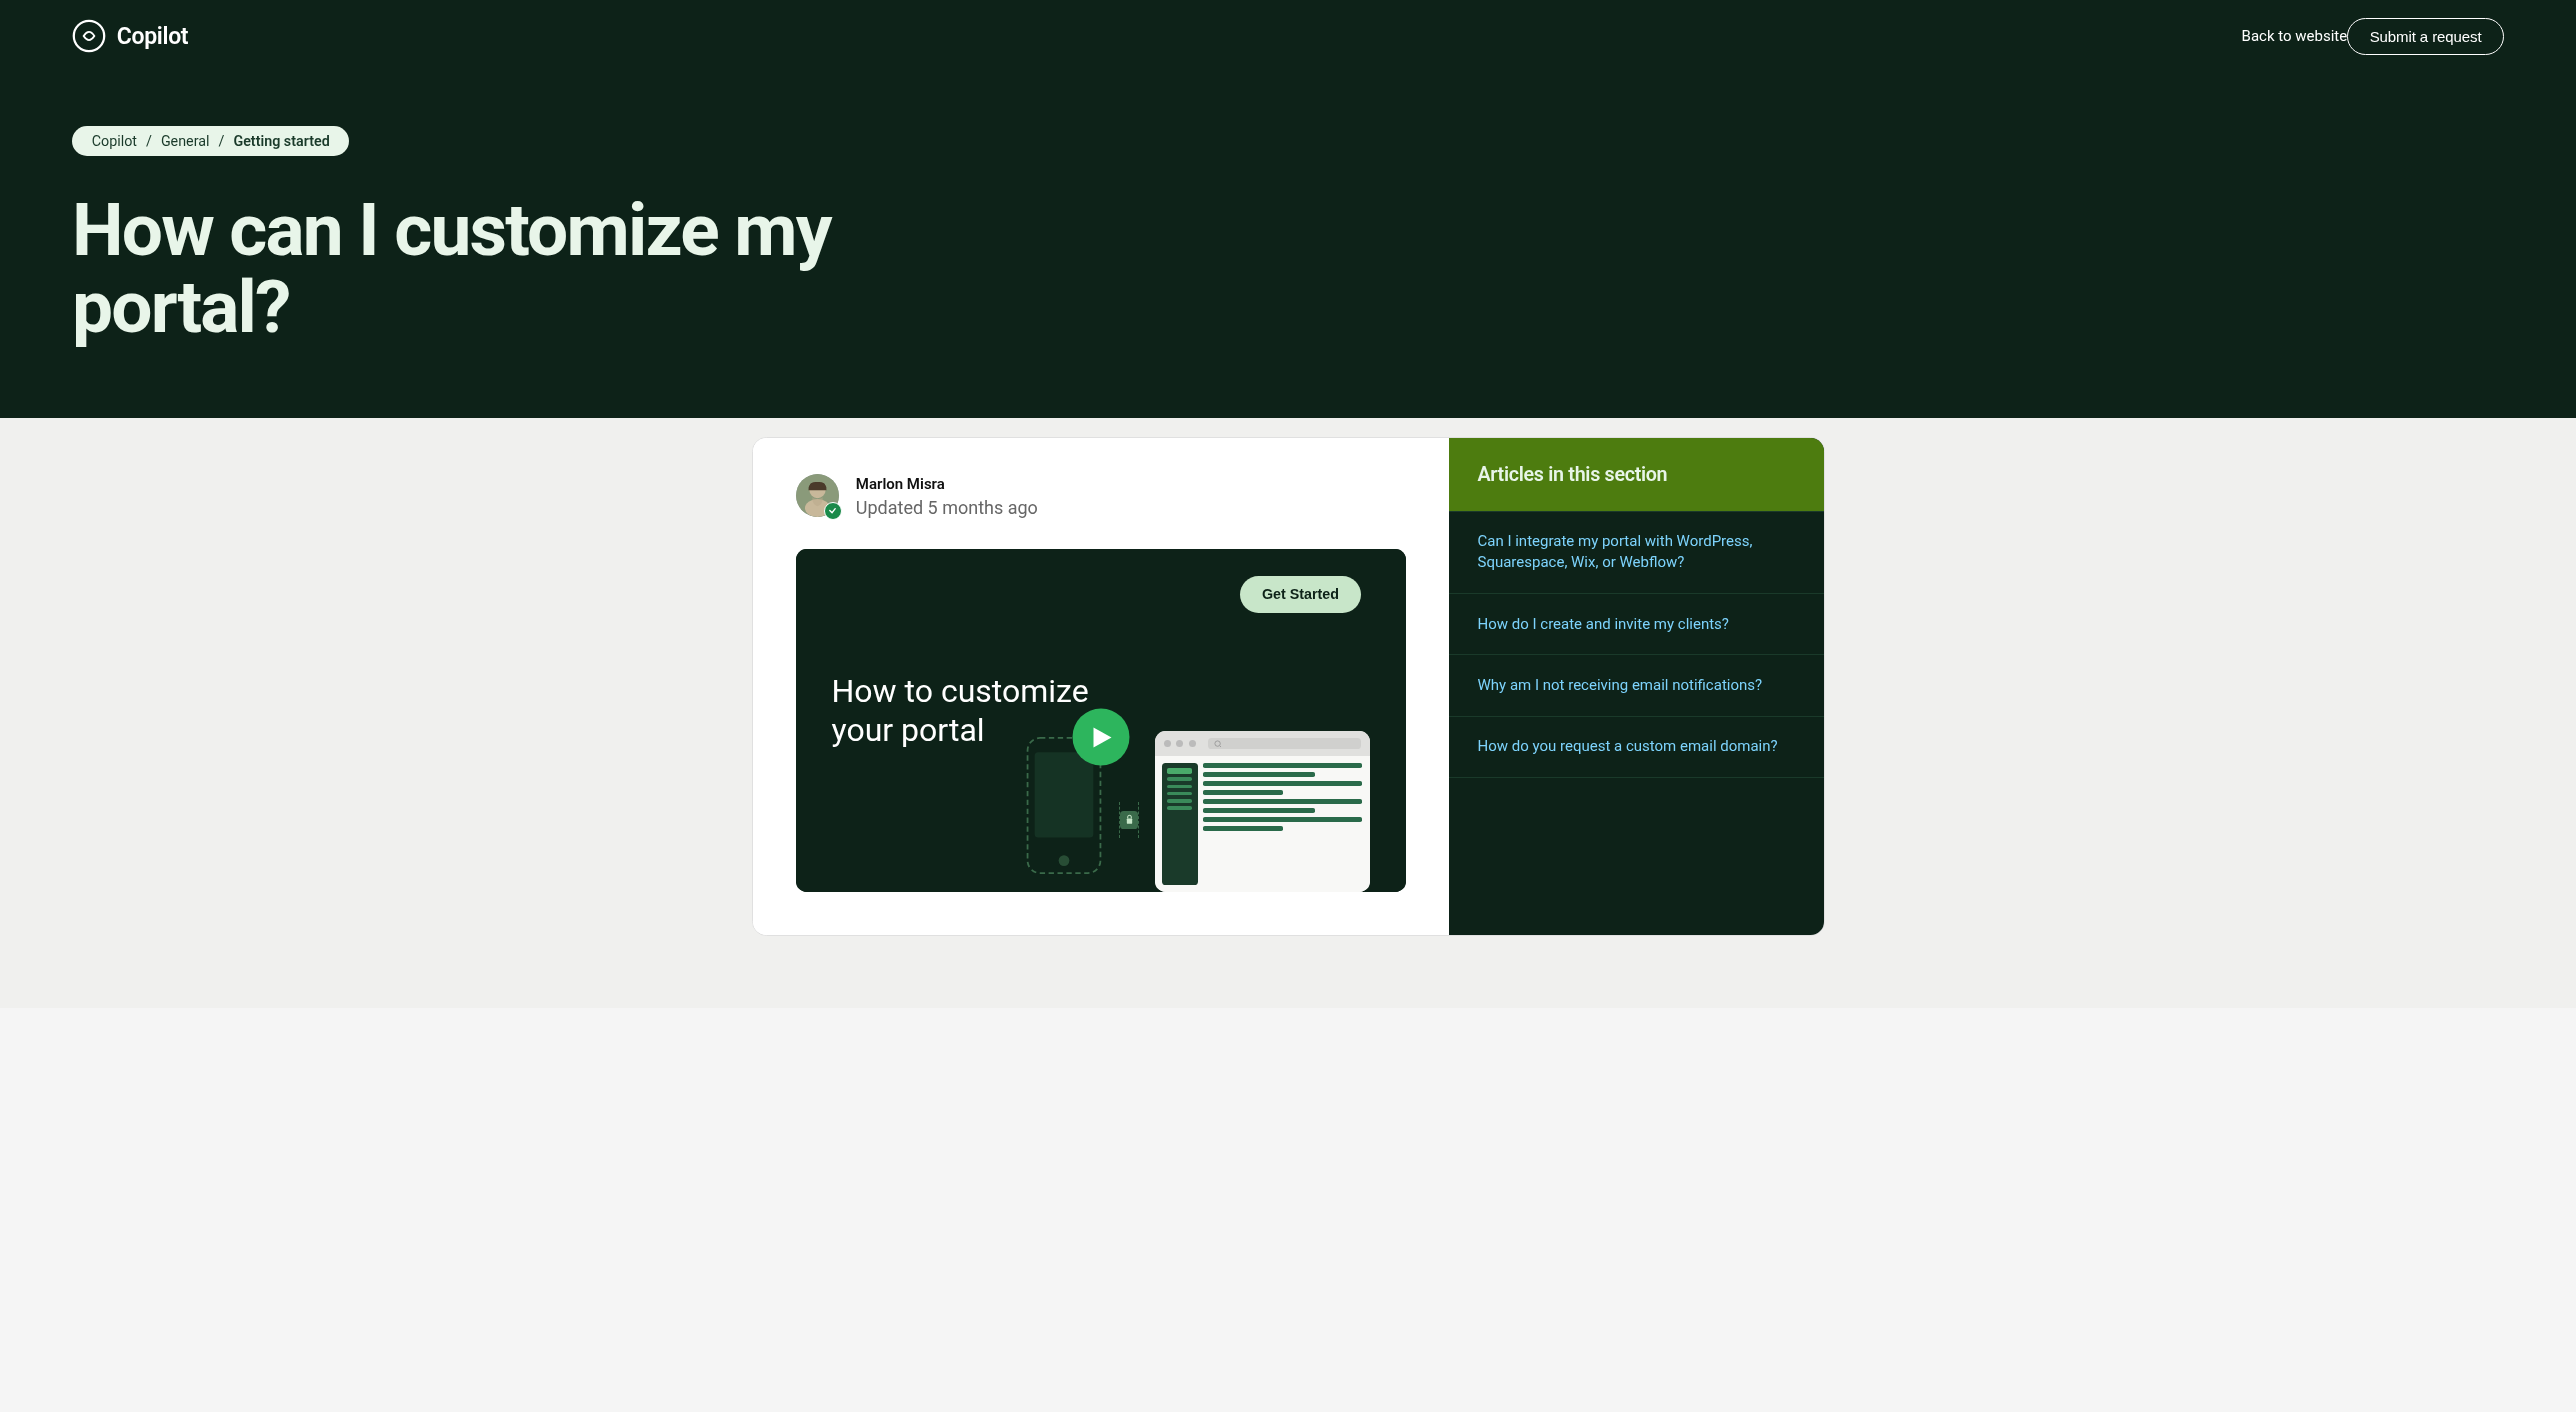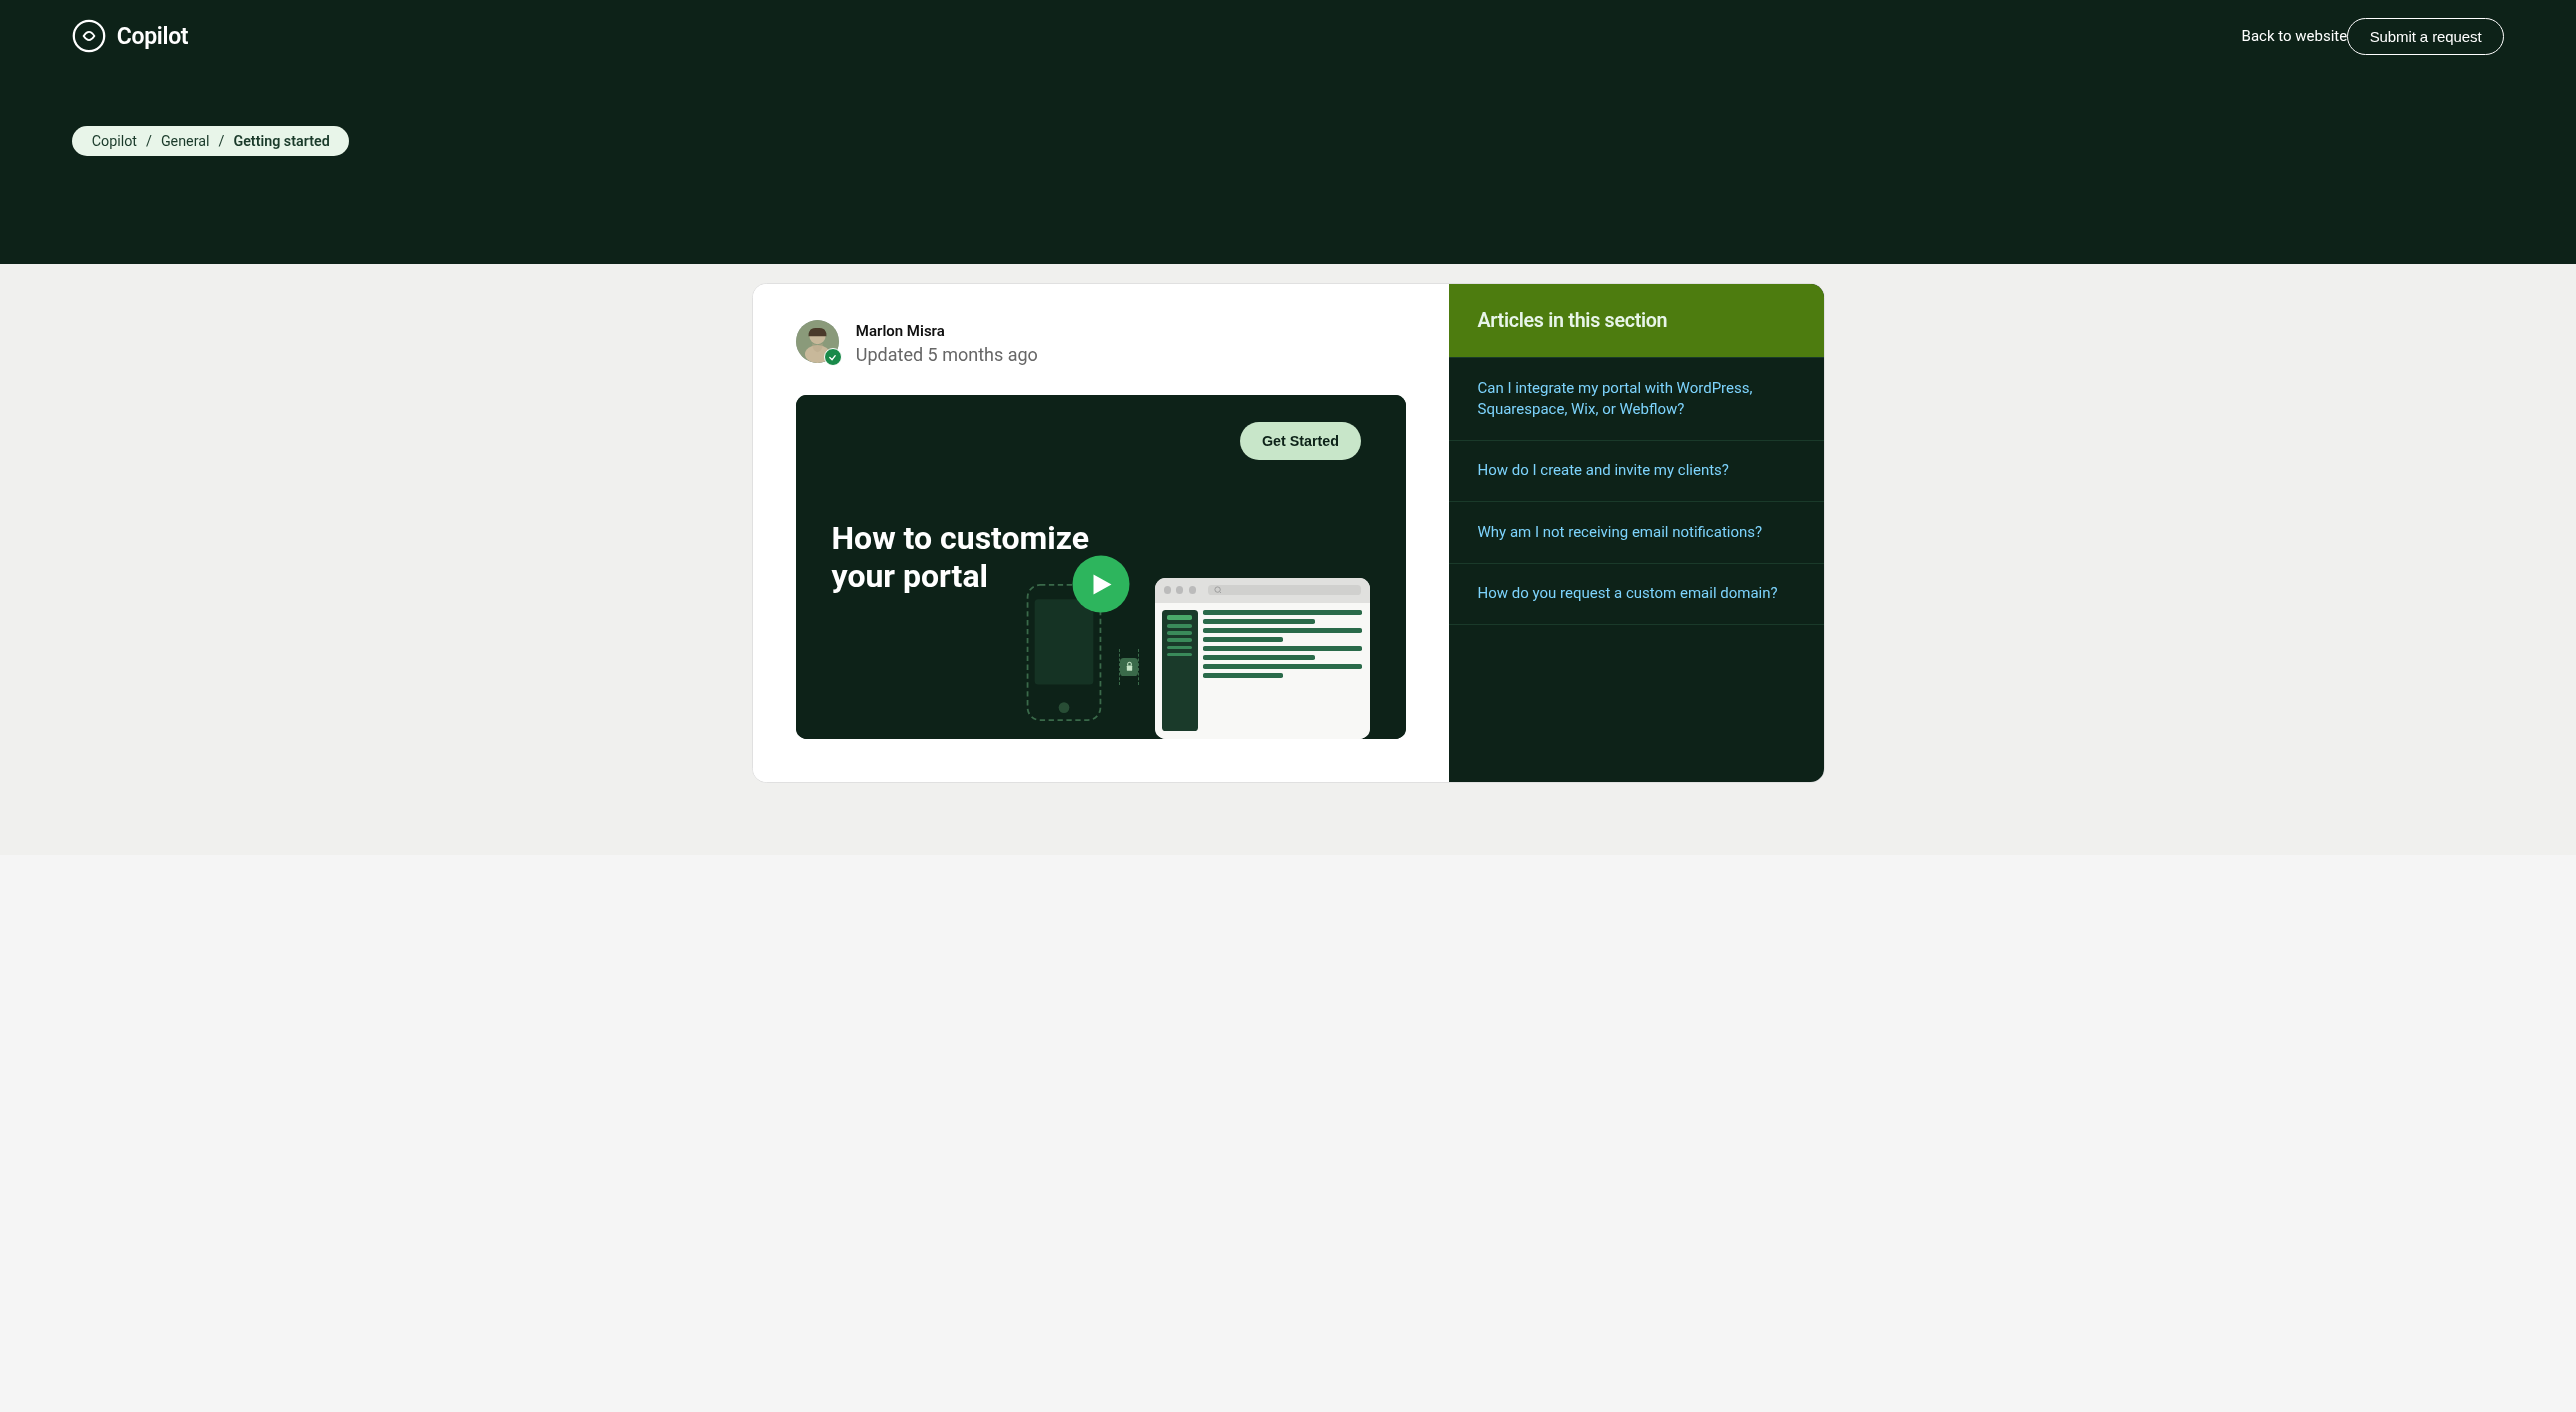--- a/index.html
+++ b/index.html
@@ -206,21 +206,21 @@
     .video-text-section {
       position: absolute;
       left: 36px;
       top: 50%;
       transform: translateY(-50%);
     }
 
     .video-headline {
       color: #fff;
       font-size: 32px;
-      font-weight: 700;
+      font-weight: 400;
       line-height: 1.2;
       max-width: 304px;
       margin-bottom: 29px;
       margin-top: 9px;
     }
 
     .get-started-btn {
       background: #c8e6c9;
       color: #0d2218;
       border: none;
@@ -402,20 +402,21 @@
 </header>
 
 <section class="hero">
   <div class="breadcrumb">
     <span class="breadcrumb-item">Copilot</span>
     <span class="breadcrumb-sep">/</span>
     <span class="breadcrumb-item">General</span>
     <span class="breadcrumb-sep">/</span>
     <span class="breadcrumb-item active">Getting started</span>
   </div>
+  <h1 class="hero-title">How can I customize my portal?</h1>
 </section>
 
 <main class="content-area">
   <div class="content-wrapper">
 
     <div class="article-main">
       <div class="author-row">
         <div class="avatar-wrapper">
           <div class="avatar-img">
             <svg width="43" height="43" viewBox="0 0 48 48" xmlns="http://www.w3.org/2000/svg">

